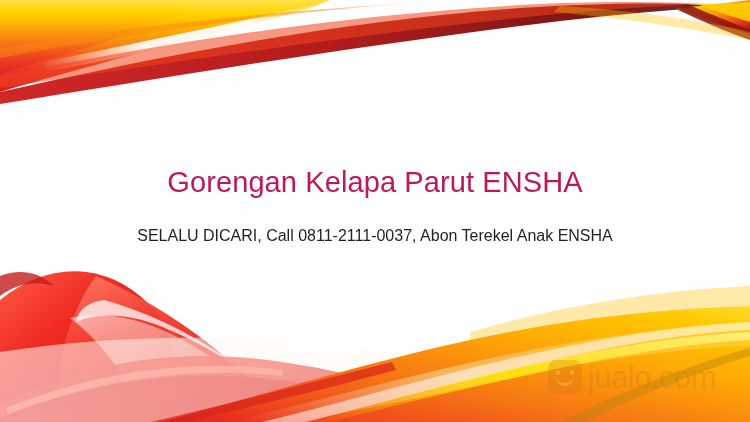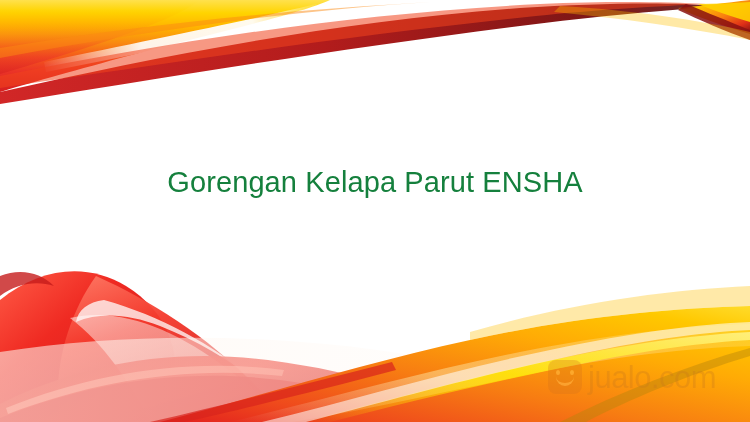--- a/index.html
+++ b/index.html
@@ -30,21 +30,21 @@
     pointer-events:none;
   }
   .title{
     position:absolute;
     left:0; top:166px;
     width:750px;
     text-align:center;
     font-size:29px;
     font-weight:400;
     letter-spacing:.1px;
-    color:#15803d;
+    color:#be185d;
     font-family:"Liberation Sans", sans-serif;
     line-height:1.15;
     white-space:nowrap;
   }
   .subtitle{
     position:absolute;
     left:0; top:226px;
     width:750px;
     text-align:center;
     font-size:16px;
@@ -253,20 +253,21 @@
       <path d="M470,340 C570,318 668,308 750,306 L750,286
                C664,290 566,304 470,332 Z" fill="#ffc107" opacity="0.35"></path>
 
       <path d="M560,422 C620,392 686,366 750,348 L750,356
                C690,374 628,400 586,422 Z" fill="#b9860a" opacity="0.45"></path>
     </g>
   </svg>
 
   <div class="text-layer">
     <div class="title">Gorengan Kelapa Parut ENSHA</div>
+    <div class="subtitle">SELALU DICARI, Call 0811-2111-0037, Abon Terekel Anak ENSHA</div>
   </div>
 
   <div class="watermark">
     <span class="wm-mark">
       <span class="wm-smile"></span>
     </span>
     <span class="wm-text">jualo.com</span>
   </div>
 
 </div>

